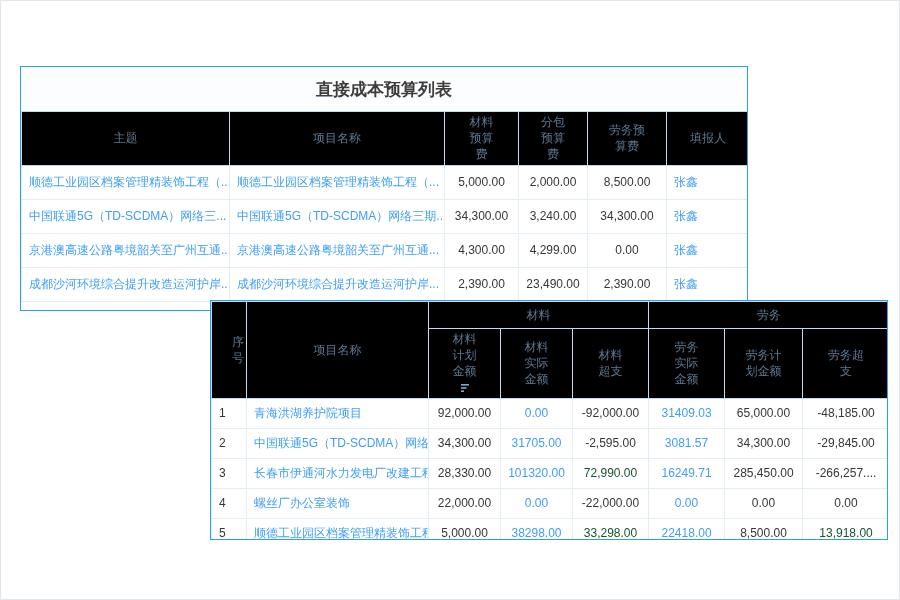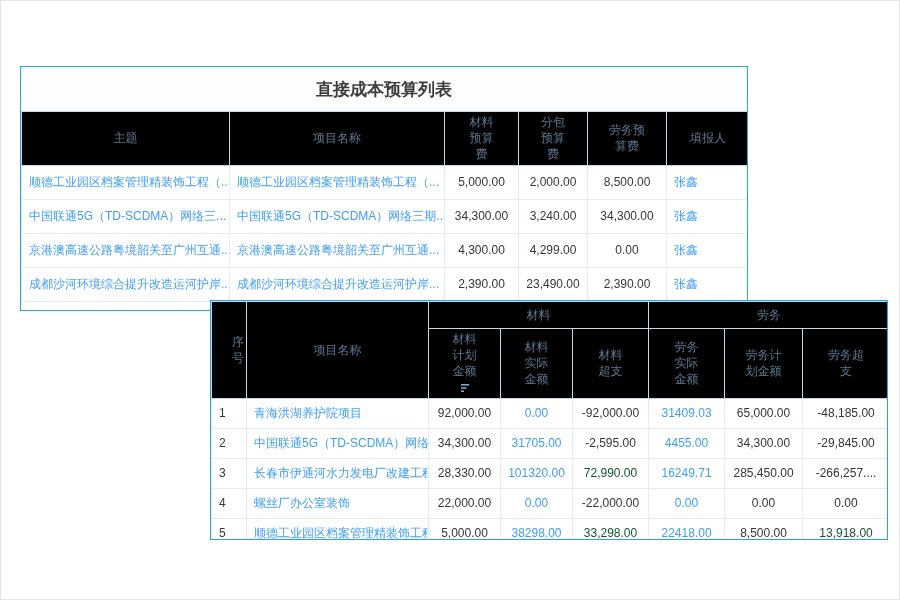--- a/index.html
+++ b/index.html
@@ -160,21 +160,21 @@
         <td class="ar num-blue">31409.03</td>
         <td class="ar">65,000.00</td>
         <td class="ar">-48,185.00</td>
       </tr>
       <tr>
         <td class="ac">2</td>
         <td class="al"><span class="link">中国联通5G（TD-SCDMA）网络三</span></td>
         <td class="ar">34,300.00</td>
         <td class="ar num-blue">31705.00</td>
         <td class="ar">-2,595.00</td>
-        <td class="ar num-blue">4455.00</td>
+        <td class="ar num-blue">3081.57</td>
         <td class="ar">34,300.00</td>
         <td class="ar">-29,845.00</td>
       </tr>
       <tr>
         <td class="ac">3</td>
         <td class="al"><span class="link">长春市伊通河水力发电厂改建工程</span></td>
         <td class="ar">28,330.00</td>
         <td class="ar num-blue">101320.00</td>
         <td class="ar num-red">72,990.00</td>
         <td class="ar num-blue">16249.71</td>

